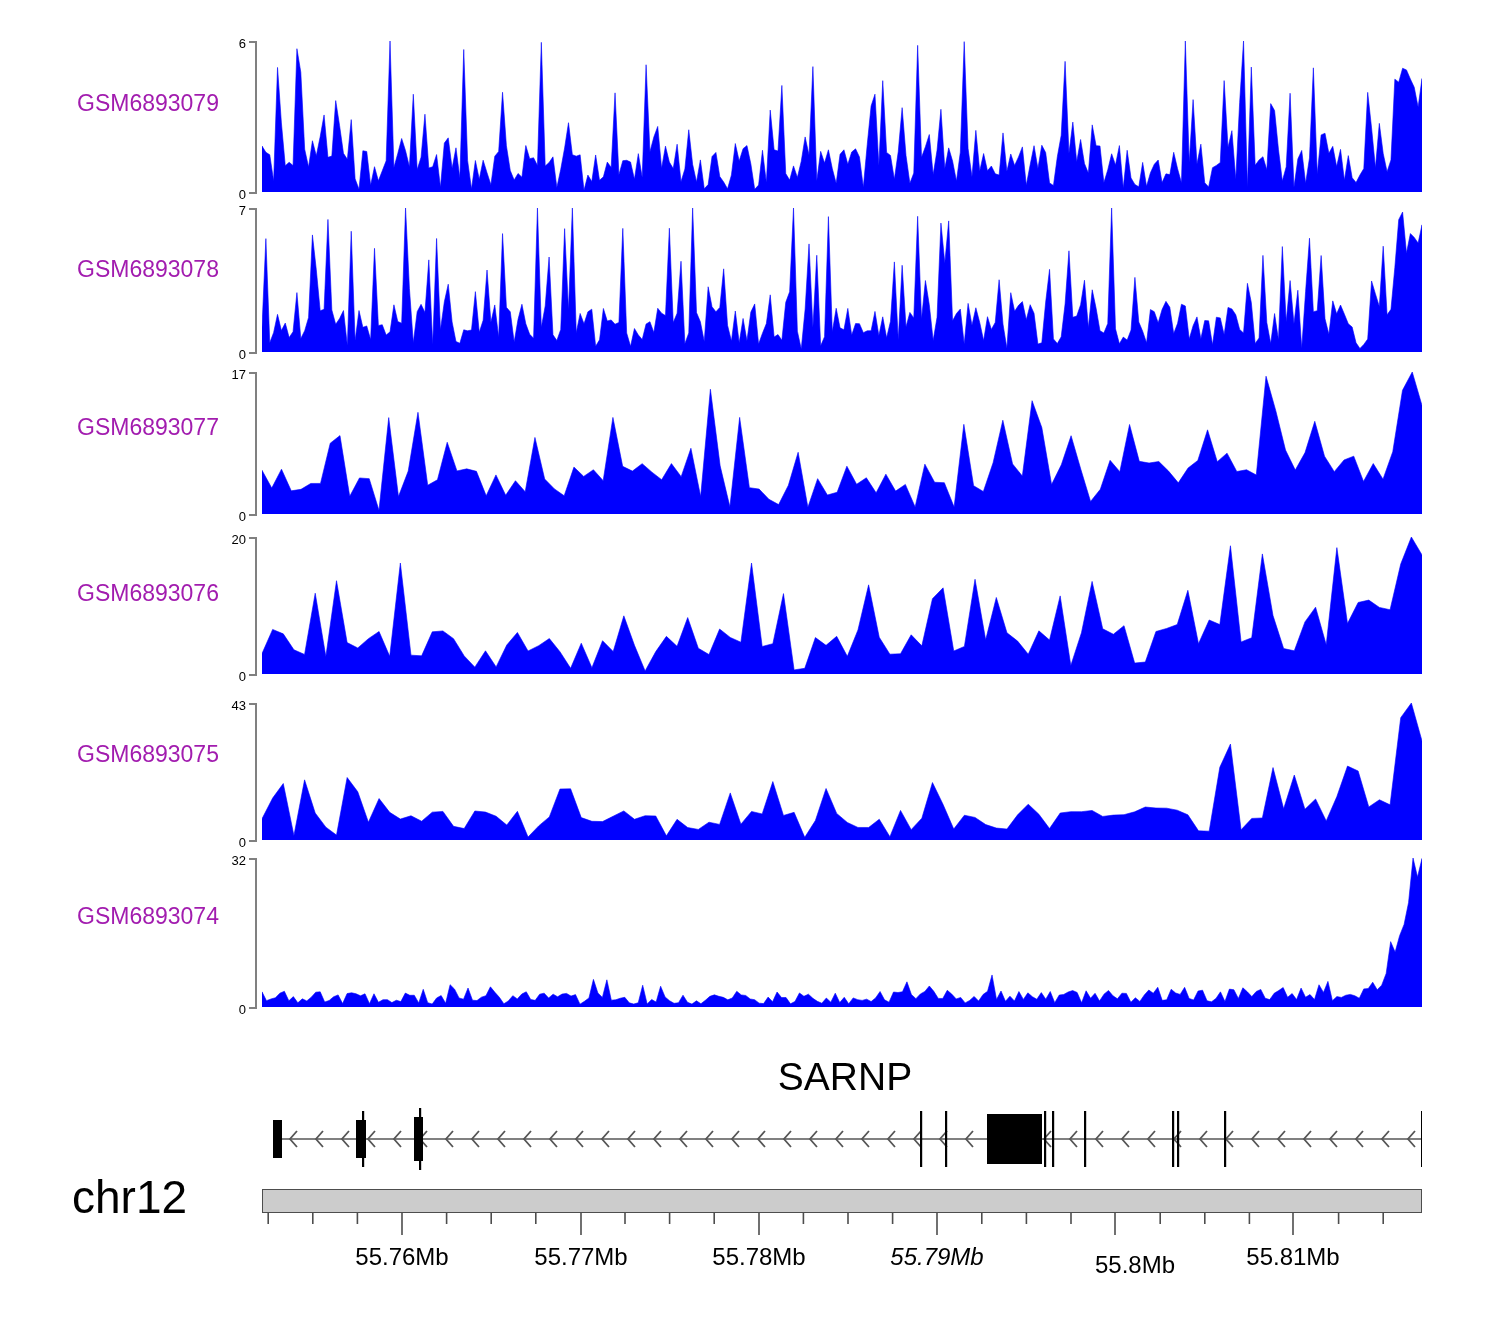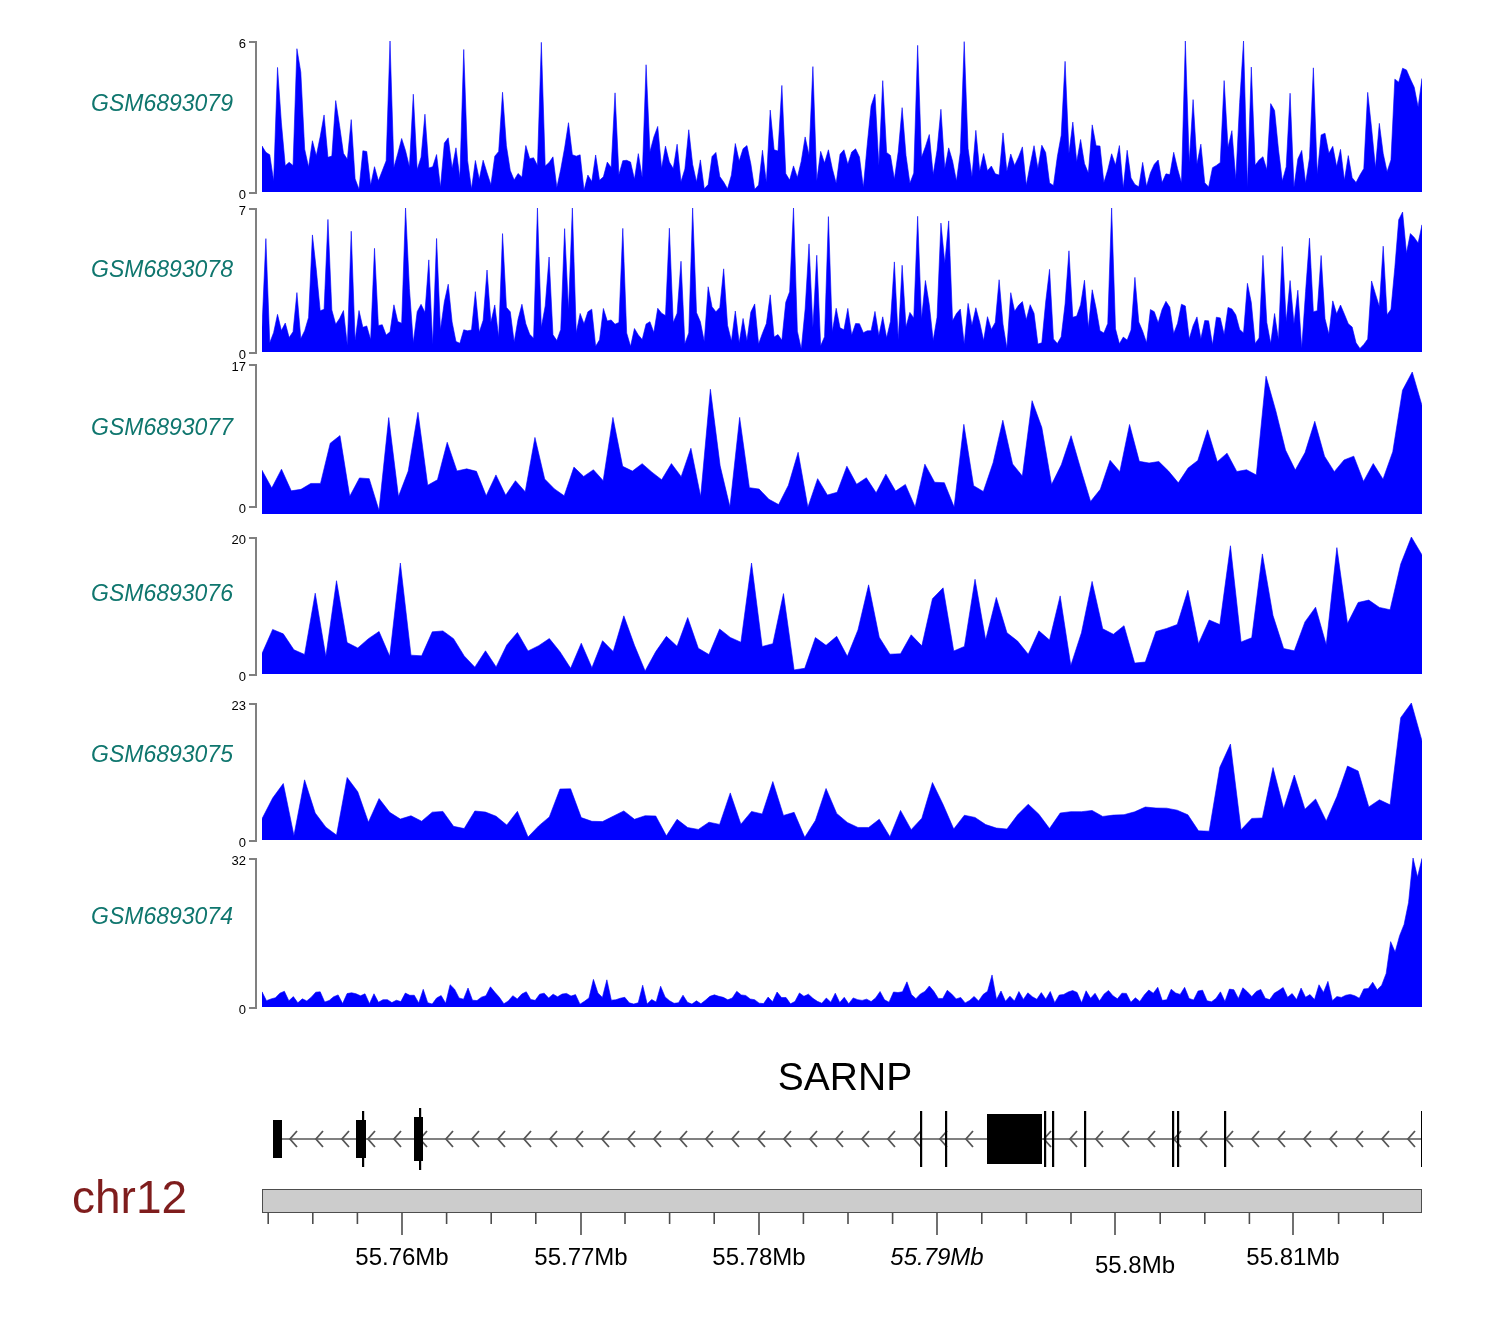--- a/index.html
+++ b/index.html
@@ -16,26 +16,25 @@
     overflow: hidden;
   }
   
   .track {
     position: absolute;
     left: 0;
     width: 1500px;
   }
   .track-label {
     position: absolute;
-    left: 91px;
+    left: 77px;
     font-size: 23px;
-    color: #0f766e;
+    color: #a21caf;
     white-space: nowrap;
     letter-spacing: 0px;
-    font-style: italic;
   }
   .plot-area {
     position: absolute;
     left: 262px;
     width: 1160px;
     overflow: hidden;
   }
   .plot-area svg { display: block; width: 100%; height: 100%; }
   
   .yaxis {
@@ -80,21 +79,21 @@
     position: absolute;
     left: 262px; top: 48px;
     width: 1160px; height: 72px;
   }
   #gene-body svg { display: block; }
   
   #chrom-label {
     position: absolute;
     left: 72px; top: 1170px;
     font-size: 46px;
-    color: #7f1d1d;
+    color: #000000;
   }
   #ideogram {
     position: absolute;
     left: 262px; top: 1189px;
     width: 1160px; height: 24px;
     background: #cccccc;
     border: 1px solid #4d4d4d;
   }
   #axis-ticks {
     position: absolute;
@@ -144,21 +143,21 @@
           </div>
         </div>
         <div class="plot-area" style="top: 208px; height: 144px;">
           <svg viewBox="0 0 1160 144" preserveAspectRatio="none">
             <polygon points="0,144 0.00,119.47 3.88,30.61 7.76,134.74 11.64,124.49 15.52,106.33 19.40,122.55 23.28,115.06 27.16,129.59 31.04,123.63 34.92,84.60 38.80,130.52 42.68,122.73 46.56,109.49 50.43,26.93 54.31,61.83 58.19,102.79 62.07,101.34 65.95,11.44 69.83,101.93 73.71,116.35 77.59,110.50 81.47,102.56 85.35,137.42 89.23,23.23 93.11,132.60 96.99,102.50 100.87,119.35 104.75,117.93 108.63,131.60 112.51,40.30 116.39,117.47 120.27,116.73 124.15,127.12 128.03,123.86 131.91,96.80 135.79,113.54 139.67,115.26 143.55,0.00 147.42,80.28 151.30,134.70 155.18,103.64 159.06,96.33 162.94,104.45 166.82,51.86 170.70,136.44 174.58,30.47 178.46,121.78 182.34,93.80 186.22,76.19 190.10,113.91 193.98,133.56 197.86,135.24 201.74,121.81 205.62,122.83 209.50,121.91 213.38,83.65 217.26,124.23 221.14,112.26 225.02,62.01 228.90,114.33 232.78,96.95 236.66,129.18 240.54,25.58 244.41,99.32 248.29,103.86 252.17,133.96 256.05,111.26 259.93,96.22 263.81,115.74 267.69,126.36 271.57,130.14 275.45,0.00 279.33,119.27 283.21,97.91 287.09,49.00 290.97,126.83 294.85,132.46 298.73,121.51 302.61,20.64 306.49,101.75 310.37,0.00 314.25,124.66 318.13,105.43 322.01,115.83 325.89,103.86 329.77,101.15 333.65,138.21 337.53,131.85 341.40,100.46 345.28,113.00 349.16,111.95 353.04,116.20 356.92,114.43 360.80,20.37 364.68,125.04 368.56,138.37 372.44,120.53 376.32,126.92 380.20,131.53 384.08,116.04 387.96,113.68 391.84,124.51 395.72,100.28 399.60,105.21 403.48,107.59 407.36,20.19 411.24,114.56 415.12,105.16 419.00,53.23 422.88,135.65 426.76,124.88 430.64,0.00 434.52,104.58 438.39,113.80 442.27,133.43 446.15,78.77 450.03,98.73 453.91,103.83 457.79,99.44 461.67,60.84 465.55,117.28 469.43,133.08 473.31,102.99 477.19,134.70 481.07,110.48 484.95,132.77 488.83,104.06 492.71,95.94 496.59,135.99 500.47,125.21 504.35,115.60 508.23,86.84 512.11,128.94 515.99,126.57 519.87,132.26 523.75,94.32 527.63,83.77 531.51,0.00 535.38,123.16 539.26,141.12 543.14,101.10 547.02,35.90 550.90,119.58 554.78,47.24 558.66,137.76 562.54,128.74 566.42,8.62 570.30,123.84 574.18,100.25 578.06,119.87 581.94,121.75 585.82,100.40 589.70,127.06 593.58,115.53 597.46,115.70 601.34,124.63 605.22,122.81 609.10,122.74 612.98,103.43 616.86,127.56 620.74,108.82 624.62,129.77 628.49,113.29 632.37,53.91 636.25,131.74 640.13,57.25 644.01,118.93 647.89,104.43 651.77,109.93 655.65,8.29 659.53,111.07 663.41,72.53 667.29,96.65 671.17,132.42 675.05,109.26 678.93,15.06 682.81,54.89 686.69,12.90 690.57,112.83 694.45,105.54 698.33,101.09 702.21,136.05 706.09,95.39 709.97,117.26 713.85,99.76 717.73,114.46 721.61,132.50 725.48,108.70 729.36,121.39 733.24,114.38 737.12,71.74 741.00,116.17 744.88,140.26 748.76,84.68 752.64,103.26 756.52,97.33 760.40,93.61 764.28,111.74 768.16,96.66 772.04,105.34 775.92,136.12 779.80,134.77 783.68,94.06 787.56,61.33 791.44,130.90 795.32,135.52 799.20,128.84 803.08,96.01 806.96,42.81 810.84,109.28 814.72,108.07 818.60,96.74 822.47,72.22 826.35,119.69 830.23,81.78 834.11,100.34 837.99,122.74 841.87,125.02 845.75,115.49 849.63,0.00 853.51,120.87 857.39,135.84 861.27,129.09 865.15,132.11 869.03,121.98 872.91,69.39 876.79,114.05 880.67,123.21 884.55,134.81 888.43,101.56 892.31,103.71 896.19,114.80 900.07,101.41 903.95,93.37 907.83,99.33 911.71,125.52 915.59,115.35 919.46,96.24 923.34,97.97 927.22,130.97 931.10,117.65 934.98,108.90 938.86,130.75 942.74,112.55 946.62,112.85 950.50,136.81 954.38,109.21 958.26,109.90 962.14,126.61 966.02,99.38 969.90,100.96 973.78,106.79 977.66,121.42 981.54,125.00 985.42,75.31 989.30,94.44 993.18,135.49 997.06,130.01 1000.94,47.39 1004.82,114.61 1008.70,135.47 1012.58,105.56 1016.45,131.84 1020.33,38.55 1024.21,113.77 1028.09,72.57 1031.97,115.87 1035.85,82.23 1039.73,140.19 1043.61,83.28 1047.49,30.20 1051.37,103.63 1055.25,102.75 1059.13,47.51 1063.01,110.80 1066.89,126.31 1070.77,92.87 1074.65,105.72 1078.53,97.02 1082.41,106.20 1086.29,115.77 1090.17,119.06 1094.05,134.79 1097.93,140.47 1101.81,136.42 1105.69,131.10 1109.57,72.98 1113.44,85.88 1117.32,98.45 1121.20,38.16 1125.08,106.85 1128.96,101.34 1132.84,59.50 1136.72,11.64 1140.60,4.06 1144.48,45.11 1148.36,25.52 1152.24,29.43 1156.12,35.01 1160.00,16.85 1160,144" fill="#0000FF" stroke="#0000FF" stroke-width="0.6"></polygon>
           </svg>
         </div>
       </div>
       <div class="track" style="top: 0px;">
         <div class="track-label" style="top: 414px;">GSM6893077</div>
-        <div class="yaxis" style="top: 364px; height: 142px;">
+        <div class="yaxis" style="top: 372px; height: 142px;">
           <div class="ytick" style="top: 0px;">
             <span class="ylab top">17</span>
           </div>
           <div class="ytick" style="top: 142px;">
             <span class="ylab bot">0</span>
           </div>
         </div>
         <div class="plot-area" style="top: 372px; height: 142px;">
           <svg viewBox="0 0 1160 142" preserveAspectRatio="none">
             <polygon points="0,142 0.00,98.29 9.75,116.05 19.50,97.21 29.24,118.80 38.99,117.35 48.74,111.46 58.49,111.42 68.24,71.20 77.98,63.60 87.73,124.37 97.48,105.95 107.23,106.67 116.97,138.29 126.72,45.58 136.47,124.50 146.22,99.07 155.97,40.31 165.71,113.24 175.46,107.78 185.21,70.25 194.96,98.93 204.71,96.86 214.45,99.34 224.20,123.81 233.95,102.91 243.70,123.22 253.45,108.73 263.19,119.77 272.94,65.45 282.69,107.05 292.44,116.90 302.18,123.78 311.93,95.11 321.68,104.39 331.43,97.74 341.18,108.64 350.92,45.41 360.67,94.37 370.42,99.08 380.17,91.63 389.92,100.14 399.66,107.71 409.41,91.58 419.16,104.64 428.91,76.24 438.66,124.59 448.40,17.24 458.15,93.86 467.90,134.82 477.65,45.39 487.39,115.64 497.14,117.12 506.89,127.23 516.64,132.60 526.39,113.30 536.13,80.28 545.88,135.21 555.63,106.64 565.38,123.00 575.13,120.27 584.87,94.17 594.62,112.25 604.37,105.78 614.12,120.84 623.87,102.14 633.61,119.12 643.36,112.42 653.11,134.89 662.86,92.14 672.61,110.26 682.35,110.69 692.10,134.96 701.85,52.33 711.60,113.69 721.34,119.53 731.09,90.69 740.84,48.21 750.59,91.94 760.34,104.04 770.08,28.70 779.83,55.59 789.58,112.54 799.33,92.75 809.08,63.70 818.82,97.28 828.57,129.44 838.32,117.27 848.07,88.34 857.82,99.70 867.56,52.48 877.31,89.35 887.06,91.03 896.81,89.53 906.55,99.12 916.30,110.83 926.05,96.05 935.80,88.43 945.55,57.82 955.29,89.67 965.04,81.14 974.79,99.50 984.54,97.78 994.29,102.96 1004.03,4.20 1013.78,38.63 1023.53,78.07 1033.28,98.06 1043.03,80.62 1052.77,49.30 1062.52,84.21 1072.27,99.63 1082.02,87.97 1091.76,84.16 1101.51,109.40 1111.26,91.56 1121.01,107.18 1130.76,79.69 1140.50,18.27 1150.25,0.00 1160.00,33.46 1160,142" fill="#0000FF" stroke="#0000FF" stroke-width="0.6"></polygon>
@@ -178,21 +177,21 @@
         <div class="plot-area" style="top: 537px; height: 137px;">
           <svg viewBox="0 0 1160 137" preserveAspectRatio="none">
             <polygon points="0,137 0.00,116.58 10.64,92.42 21.28,96.86 31.93,112.80 42.57,117.43 53.21,56.20 63.85,119.50 74.50,43.73 85.14,105.61 95.78,110.98 106.42,101.68 117.06,94.47 127.71,119.33 138.35,26.03 148.99,118.13 159.63,118.87 170.28,94.85 180.92,93.90 191.56,101.70 202.20,118.91 212.84,130.13 223.49,113.82 234.13,129.92 244.77,108.00 255.41,95.46 266.06,114.01 276.70,108.65 287.34,101.56 297.98,114.72 308.62,131.28 319.27,106.20 329.91,130.72 340.55,103.70 351.19,114.51 361.83,78.82 372.48,108.30 383.12,133.95 393.76,114.61 404.40,99.36 415.05,109.33 425.69,80.56 436.33,111.24 446.97,117.55 457.61,92.02 468.26,100.42 478.90,105.23 489.54,26.04 500.18,109.51 510.83,106.66 521.47,56.61 532.11,132.88 542.75,131.33 553.39,100.55 564.04,108.35 574.68,99.33 585.32,119.33 595.96,92.92 606.61,47.83 617.25,100.31 627.89,117.19 638.53,116.75 649.17,97.80 659.82,108.86 670.46,61.65 681.10,50.83 691.74,114.02 702.39,109.45 713.03,42.22 723.67,102.83 734.31,60.46 744.95,95.75 755.60,104.10 766.24,117.19 776.88,93.85 787.52,103.04 798.17,58.88 808.81,128.45 819.45,95.81 830.09,44.41 840.73,91.81 851.38,97.26 862.02,88.65 872.66,126.09 883.30,125.01 893.94,94.51 904.59,91.44 915.23,87.54 925.87,53.30 936.51,106.68 947.16,82.98 957.80,87.57 968.44,8.77 979.08,104.91 989.72,100.77 1000.37,16.93 1011.01,78.56 1021.65,111.57 1032.29,113.79 1042.94,84.88 1053.58,70.17 1064.22,107.75 1074.86,10.61 1085.50,86.48 1096.15,65.45 1106.79,63.12 1117.43,70.42 1128.07,72.73 1138.72,27.06 1149.36,0.00 1160.00,17.91 1160,137" fill="#0000FF" stroke="#0000FF" stroke-width="0.6"></polygon>
           </svg>
         </div>
       </div>
       <div class="track" style="top: 0px;">
         <div class="track-label" style="top: 741px;">GSM6893075</div>
         <div class="yaxis" style="top: 703px; height: 137px;">
           <div class="ytick" style="top: 0px;">
-            <span class="ylab top">23</span>
+            <span class="ylab top">43</span>
           </div>
           <div class="ytick" style="top: 137px;">
             <span class="ylab bot">0</span>
           </div>
         </div>
         <div class="plot-area" style="top: 703px; height: 137px;">
           <svg viewBox="0 0 1160 137" preserveAspectRatio="none">
             <polygon points="0,137 0.00,115.78 10.64,95.10 21.28,80.52 31.93,132.49 42.57,76.83 53.21,110.03 63.85,124.13 74.50,132.10 85.14,74.50 95.78,88.79 106.42,119.20 117.06,95.54 127.71,109.36 138.35,116.05 148.99,112.77 159.63,118.20 170.28,109.13 180.92,108.40 191.56,123.37 202.20,125.54 212.84,107.99 223.49,109.09 234.13,113.24 244.77,122.07 255.41,108.32 266.06,134.04 276.70,122.89 287.34,113.92 297.98,86.02 308.62,85.84 319.27,114.61 329.91,118.31 340.55,118.58 351.19,113.16 361.83,107.90 372.48,116.27 383.12,112.71 393.76,112.99 404.40,132.84 415.05,116.34 425.69,124.56 436.33,126.41 446.97,119.19 457.61,121.41 468.26,89.91 478.90,121.20 489.54,108.43 500.18,110.98 510.83,78.57 521.47,112.46 532.11,109.33 542.75,134.34 553.39,117.50 564.04,85.48 574.68,110.42 585.32,119.46 595.96,124.45 606.61,124.48 617.25,116.24 627.89,133.71 638.53,107.43 649.17,126.64 659.82,115.26 670.46,79.54 681.10,101.50 691.74,126.03 702.39,112.23 713.03,114.41 723.67,121.55 734.31,125.04 744.95,126.08 755.60,111.86 766.24,101.18 776.88,111.24 787.52,125.56 798.17,110.02 808.81,108.65 819.45,108.70 830.09,107.46 840.73,113.42 851.38,112.12 862.02,111.66 872.66,108.82 883.30,104.02 893.94,105.02 904.59,105.16 915.23,107.18 925.87,111.83 936.51,127.85 947.16,128.18 957.80,64.35 968.44,41.06 979.08,126.80 989.72,115.42 1000.37,114.98 1011.01,64.56 1021.65,105.78 1032.29,72.05 1042.94,106.26 1053.58,96.01 1064.22,117.90 1074.86,93.56 1085.50,63.06 1096.15,68.03 1106.79,103.91 1117.43,96.78 1128.07,101.83 1138.72,14.64 1149.36,0.00 1160.00,37.91 1160,137" fill="#0000FF" stroke="#0000FF" stroke-width="0.6"></polygon>
           </svg>
         </div>

